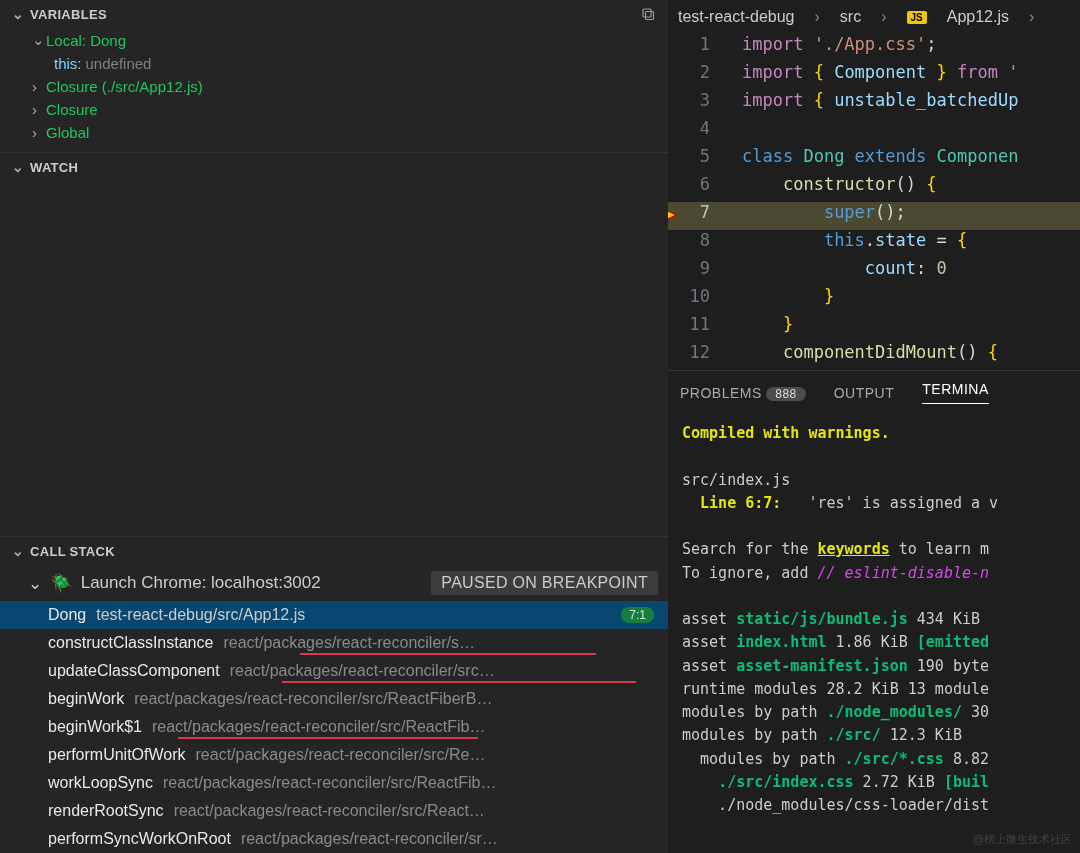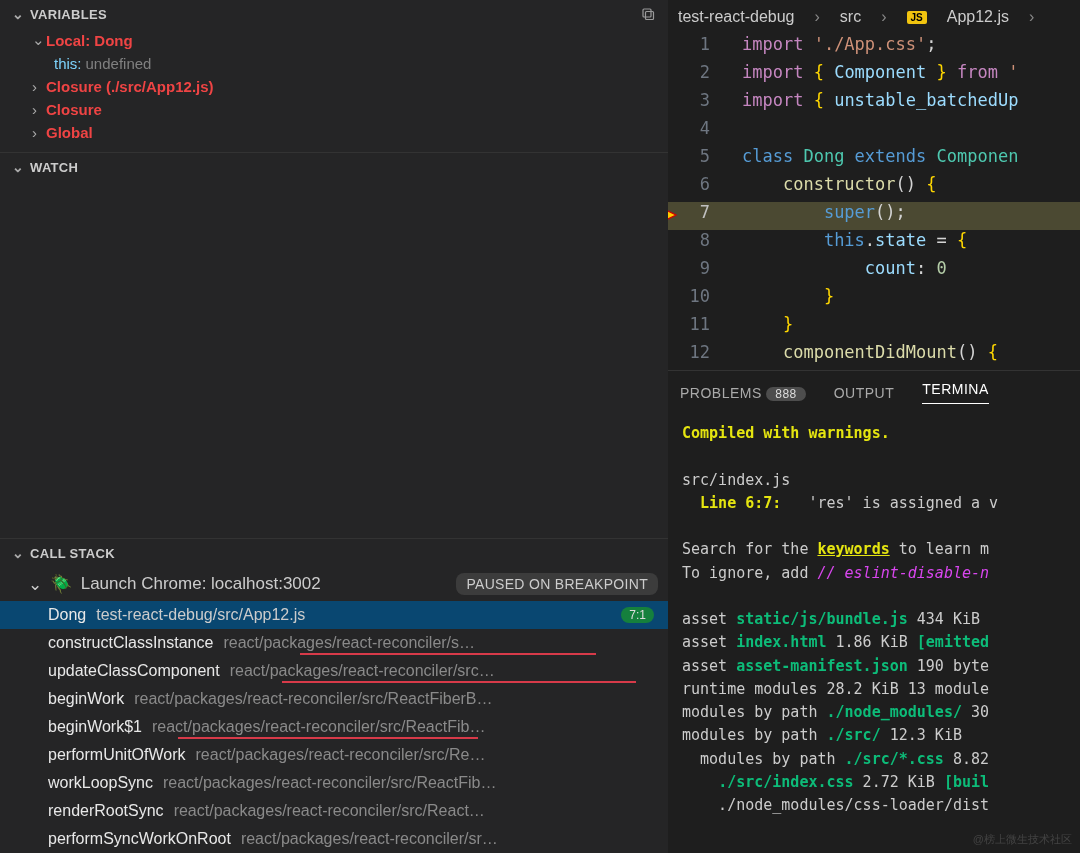--- a/index.html
+++ b/index.html
@@ -22,30 +22,30 @@
     gap: 6px; text-transform: uppercase; letter-spacing: 0.3px;
   }
   .section-header .chevron { font-size: 14px; opacity: 0.8; }
   .section-header .spacer { flex: 1; }
   .icon-btn { opacity: 0.7; cursor: pointer; display: inline-flex; }
 
   .var-tree { padding: 0 0 8px 0; }
   .tree-row { display: flex; align-items: center; padding: 3px 14px 3px 32px; font-size: 15px; cursor:pointer; }
   .tree-row.l2 { padding-left: 54px; }
   .tree-row .chev { width: 14px; display: inline-block; opacity: 0.8; }
-  .tree-row .label { color: #ef4444; font-weight: 700; }
+  .tree-row .label { color: #22c55e; font-weight: 400; }
   .tree-row .this { color: #7dd3fc; }
   .tree-row .undef { color: #808080; margin-left: 4px; }
 
   .spacer-block { flex: 1; }
   .callstack { }
   .cs-launch-row { display:flex; align-items:center; padding: 6px 10px 6px 28px; font-size: 17px; gap:8px; }
   .cs-launch-row .bug { font-size: 18px; }
   .cs-launch-row .spacer { flex:1; }
-  .paused-badge { background: #3c3c3c; color: #ccc; font-size: 14px; padding: 3px 10px; border-radius:8px; letter-spacing:0.3px; }
+  .paused-badge { background: #3c3c3c; color: #ccc; font-size: 16px; padding: 3px 10px; border-radius:2px; letter-spacing:0.3px; }
 
   .frame-row { display: flex; align-items: center; padding: 5px 14px 5px 48px; font-size: 16px; position: relative; }
   .frame-row.active { background: #094771; }
   .frame-row .fn { color: #e8e8e8; white-space: nowrap; }
   .frame-row .path { color: #8a8a8a; margin-left: 10px; white-space: nowrap; overflow:hidden; text-overflow:ellipsis; flex:1; }
   .frame-row.active .path { color: #cccccc; }
   .frame-row .linecol { background:#15803d; color:#ddd; border-radius:10px; padding:1px 8px; font-size:12px; margin-left:6px; }
   .underline-red { position:absolute; height:2.5px; background:#d73a49; bottom:2px; }
 
   

